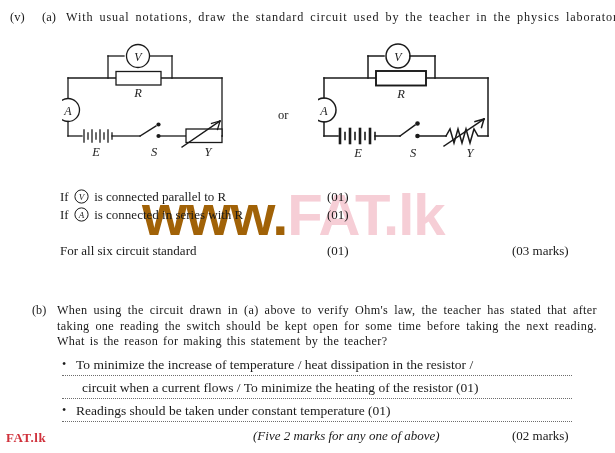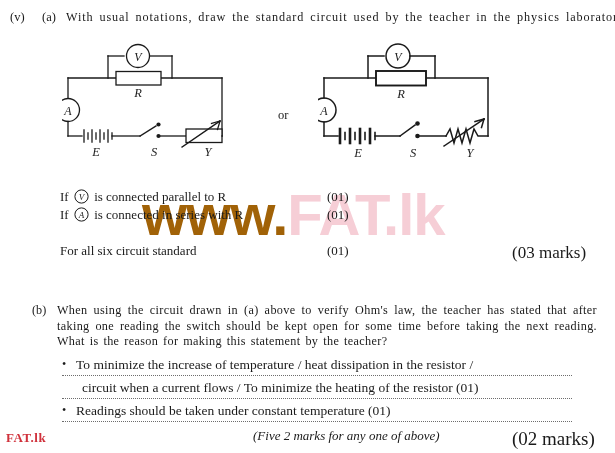--- a/index.html
+++ b/index.html
@@ -80,21 +80,21 @@
   .circuit {
     position: absolute;
     z-index: 2;
   }
   #circuit-left  { left: 62px;  top: 42px; }
   #circuit-right { left: 318px; top: 42px; }
 
   
   .ms-line { position: absolute; left: 60px; font-size: 13px; z-index: 2; }
   .ms-mark { position: absolute; left: 327px; font-size: 13px; z-index: 2; }
-  .ms-total { position: absolute; left: 512px; font-size: 17px; z-index: 2; }
+  .ms-total { position: absolute; left: 512px; font-size: 13px; z-index: 2; }
   .inline-meter {
     display: inline-block;
     width: 17px;
     height: 13px;
     position: relative;
     vertical-align: -2px;
     margin: 0 1px;
   }
   .inline-meter svg { position: absolute; left: 0; top: -1px; }
 
@@ -147,21 +147,21 @@
     top: 428px;
     font-style: italic;
     font-size: 13px;
     z-index: 2;
     text-align: center;
   }
   .final-marks {
     position: absolute;
     left: 512px;
     top: 428px;
-    font-size: 19px;
+    font-size: 13px;
     z-index: 2;
   }
 </style>
 </head>
 <body>
 
 <div class="page">
 
   <div class="watermark">
     <span class="wm-www">www.</span><span class="wm-fat">FAT.lk</span>

